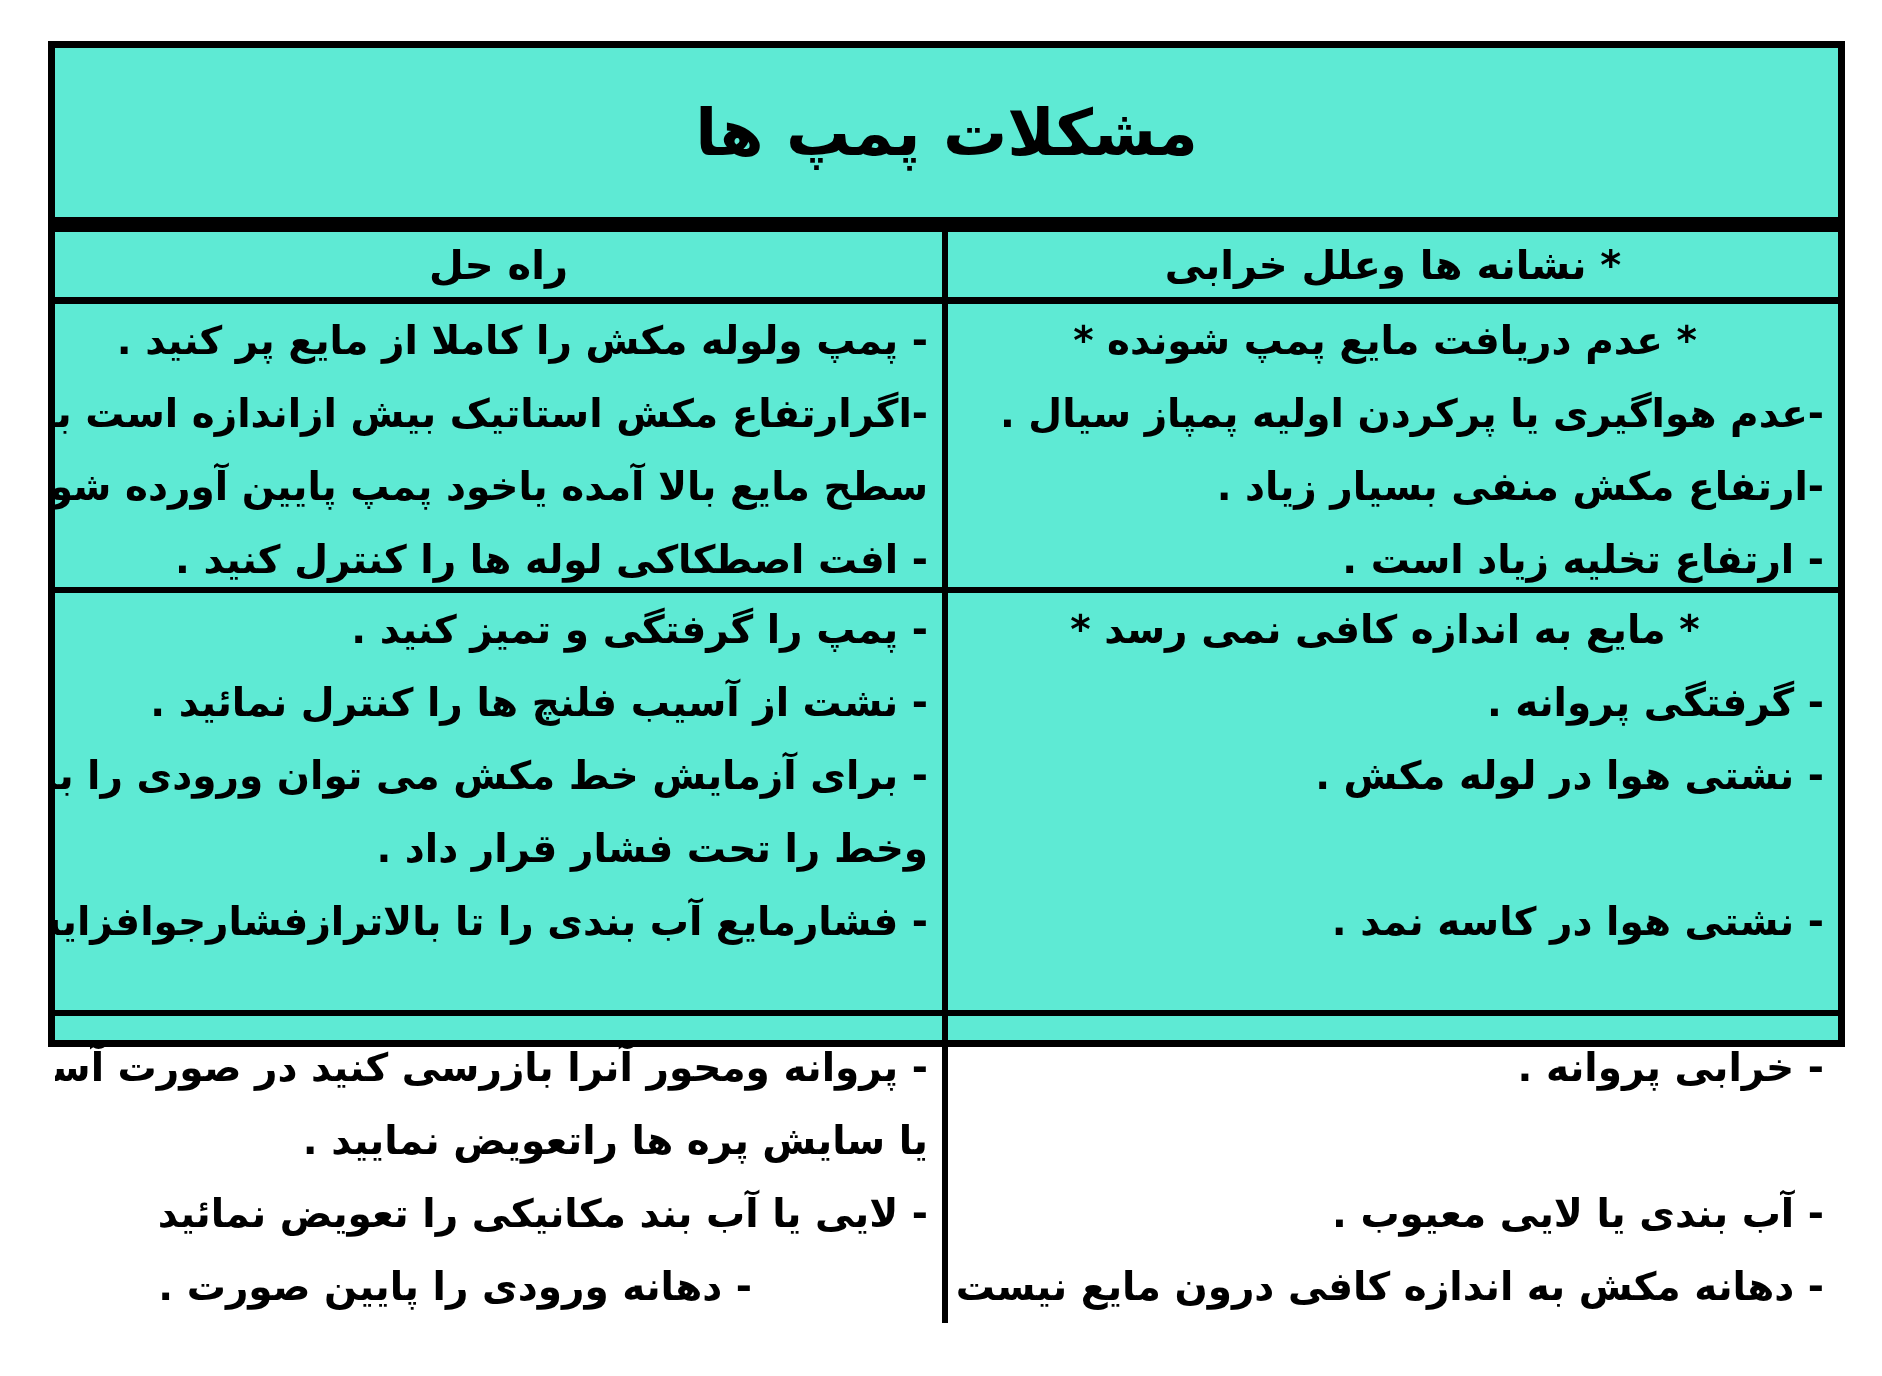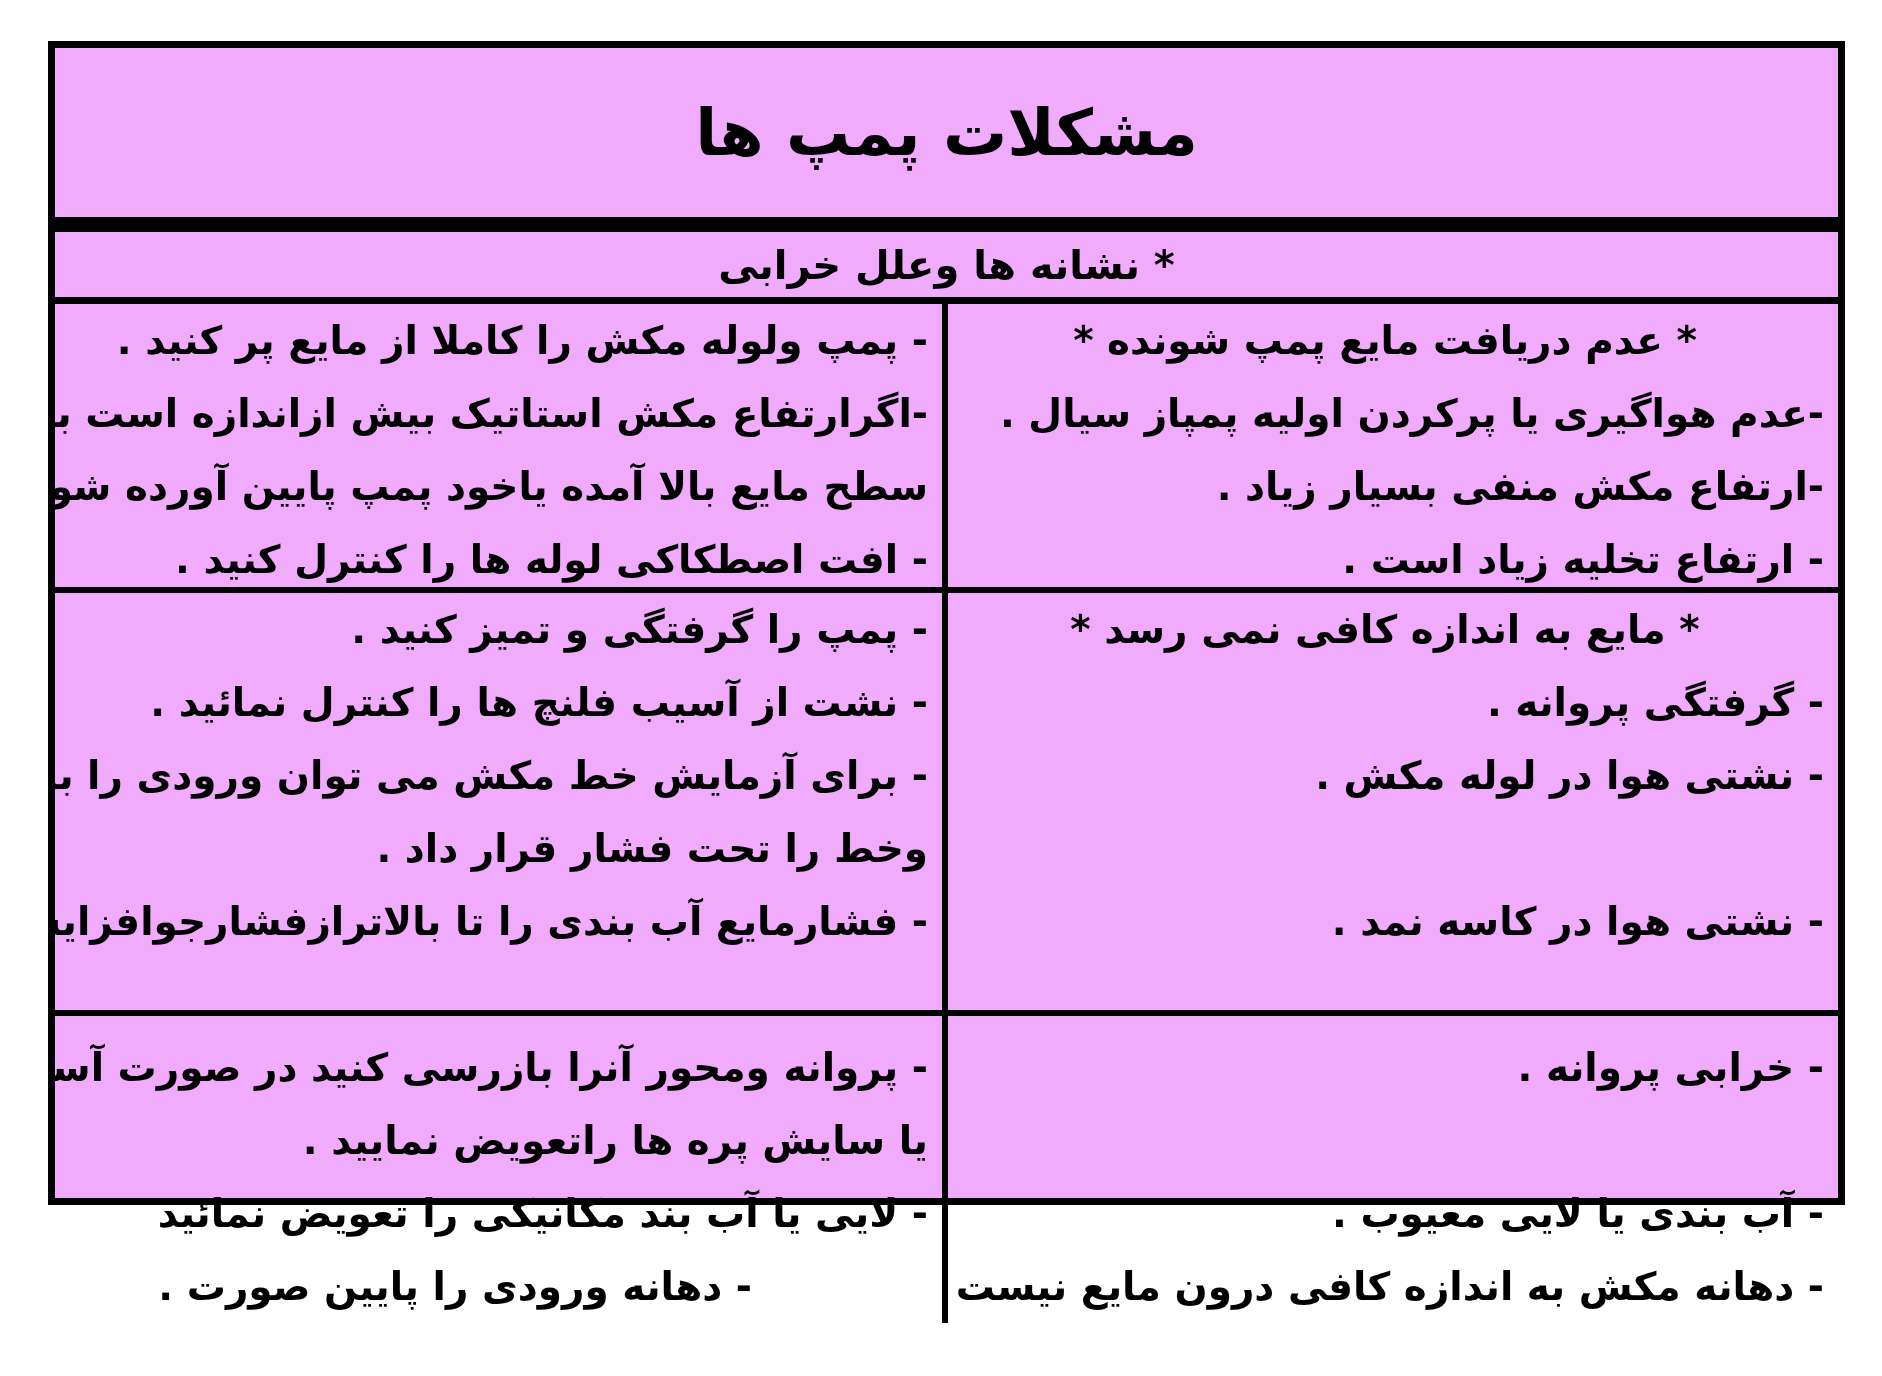--- a/index.html
+++ b/index.html
@@ -12,24 +12,24 @@
     height: 1376px;
     position: relative;
     font-family: "DejaVu Sans", sans-serif;
     color: #000000;
   }
   .pump-table {
     position: absolute;
     left: 48px;
     top: 41px;
     width: 1797px;
-    height: 1164px;
+    height: 1006px;
     border: 7px solid #000000;
     box-sizing: border-box;
-    background: #f0abfc;
+    background: #5eead4;
   }
   .title-row {
     height: 169px;
     border-bottom: 15px solid #000000;
     display: flex;
     align-items: center;
     justify-content: center;
   }
   .title-text {
     font-size: 64px;
@@ -93,20 +93,21 @@
   }
 </style>
 </head>
 <body>
 
 <div class="pump-table">
   <div class="title-row">
     <span class="title-text">مشکلات پمپ ها</span>
   </div>
   <div class="row header-row">
+    <div class="cell sol-cell header-cell">راه حل</div>
     <div class="cell signs-cell header-cell">* نشانه ها وعلل خرابی</div>
   </div>
   <div id="body-rows">
       <div class="row body-row row-0">
         <div class="cell sol-cell">
           <div class="line">- پمپ ولوله مکش را کاملا از مایع پر کنید .</div>
           <div class="line">-اگرارتفاع مکش استاتیک بیش ازاندازه است باید</div>
           <div class="line">سطح مایع بالا آمده یاخود پمپ پایین آورده شود .</div>
           <div class="line">- افت اصطکاکی لوله ها را کنترل کنید .</div>
         </div>

